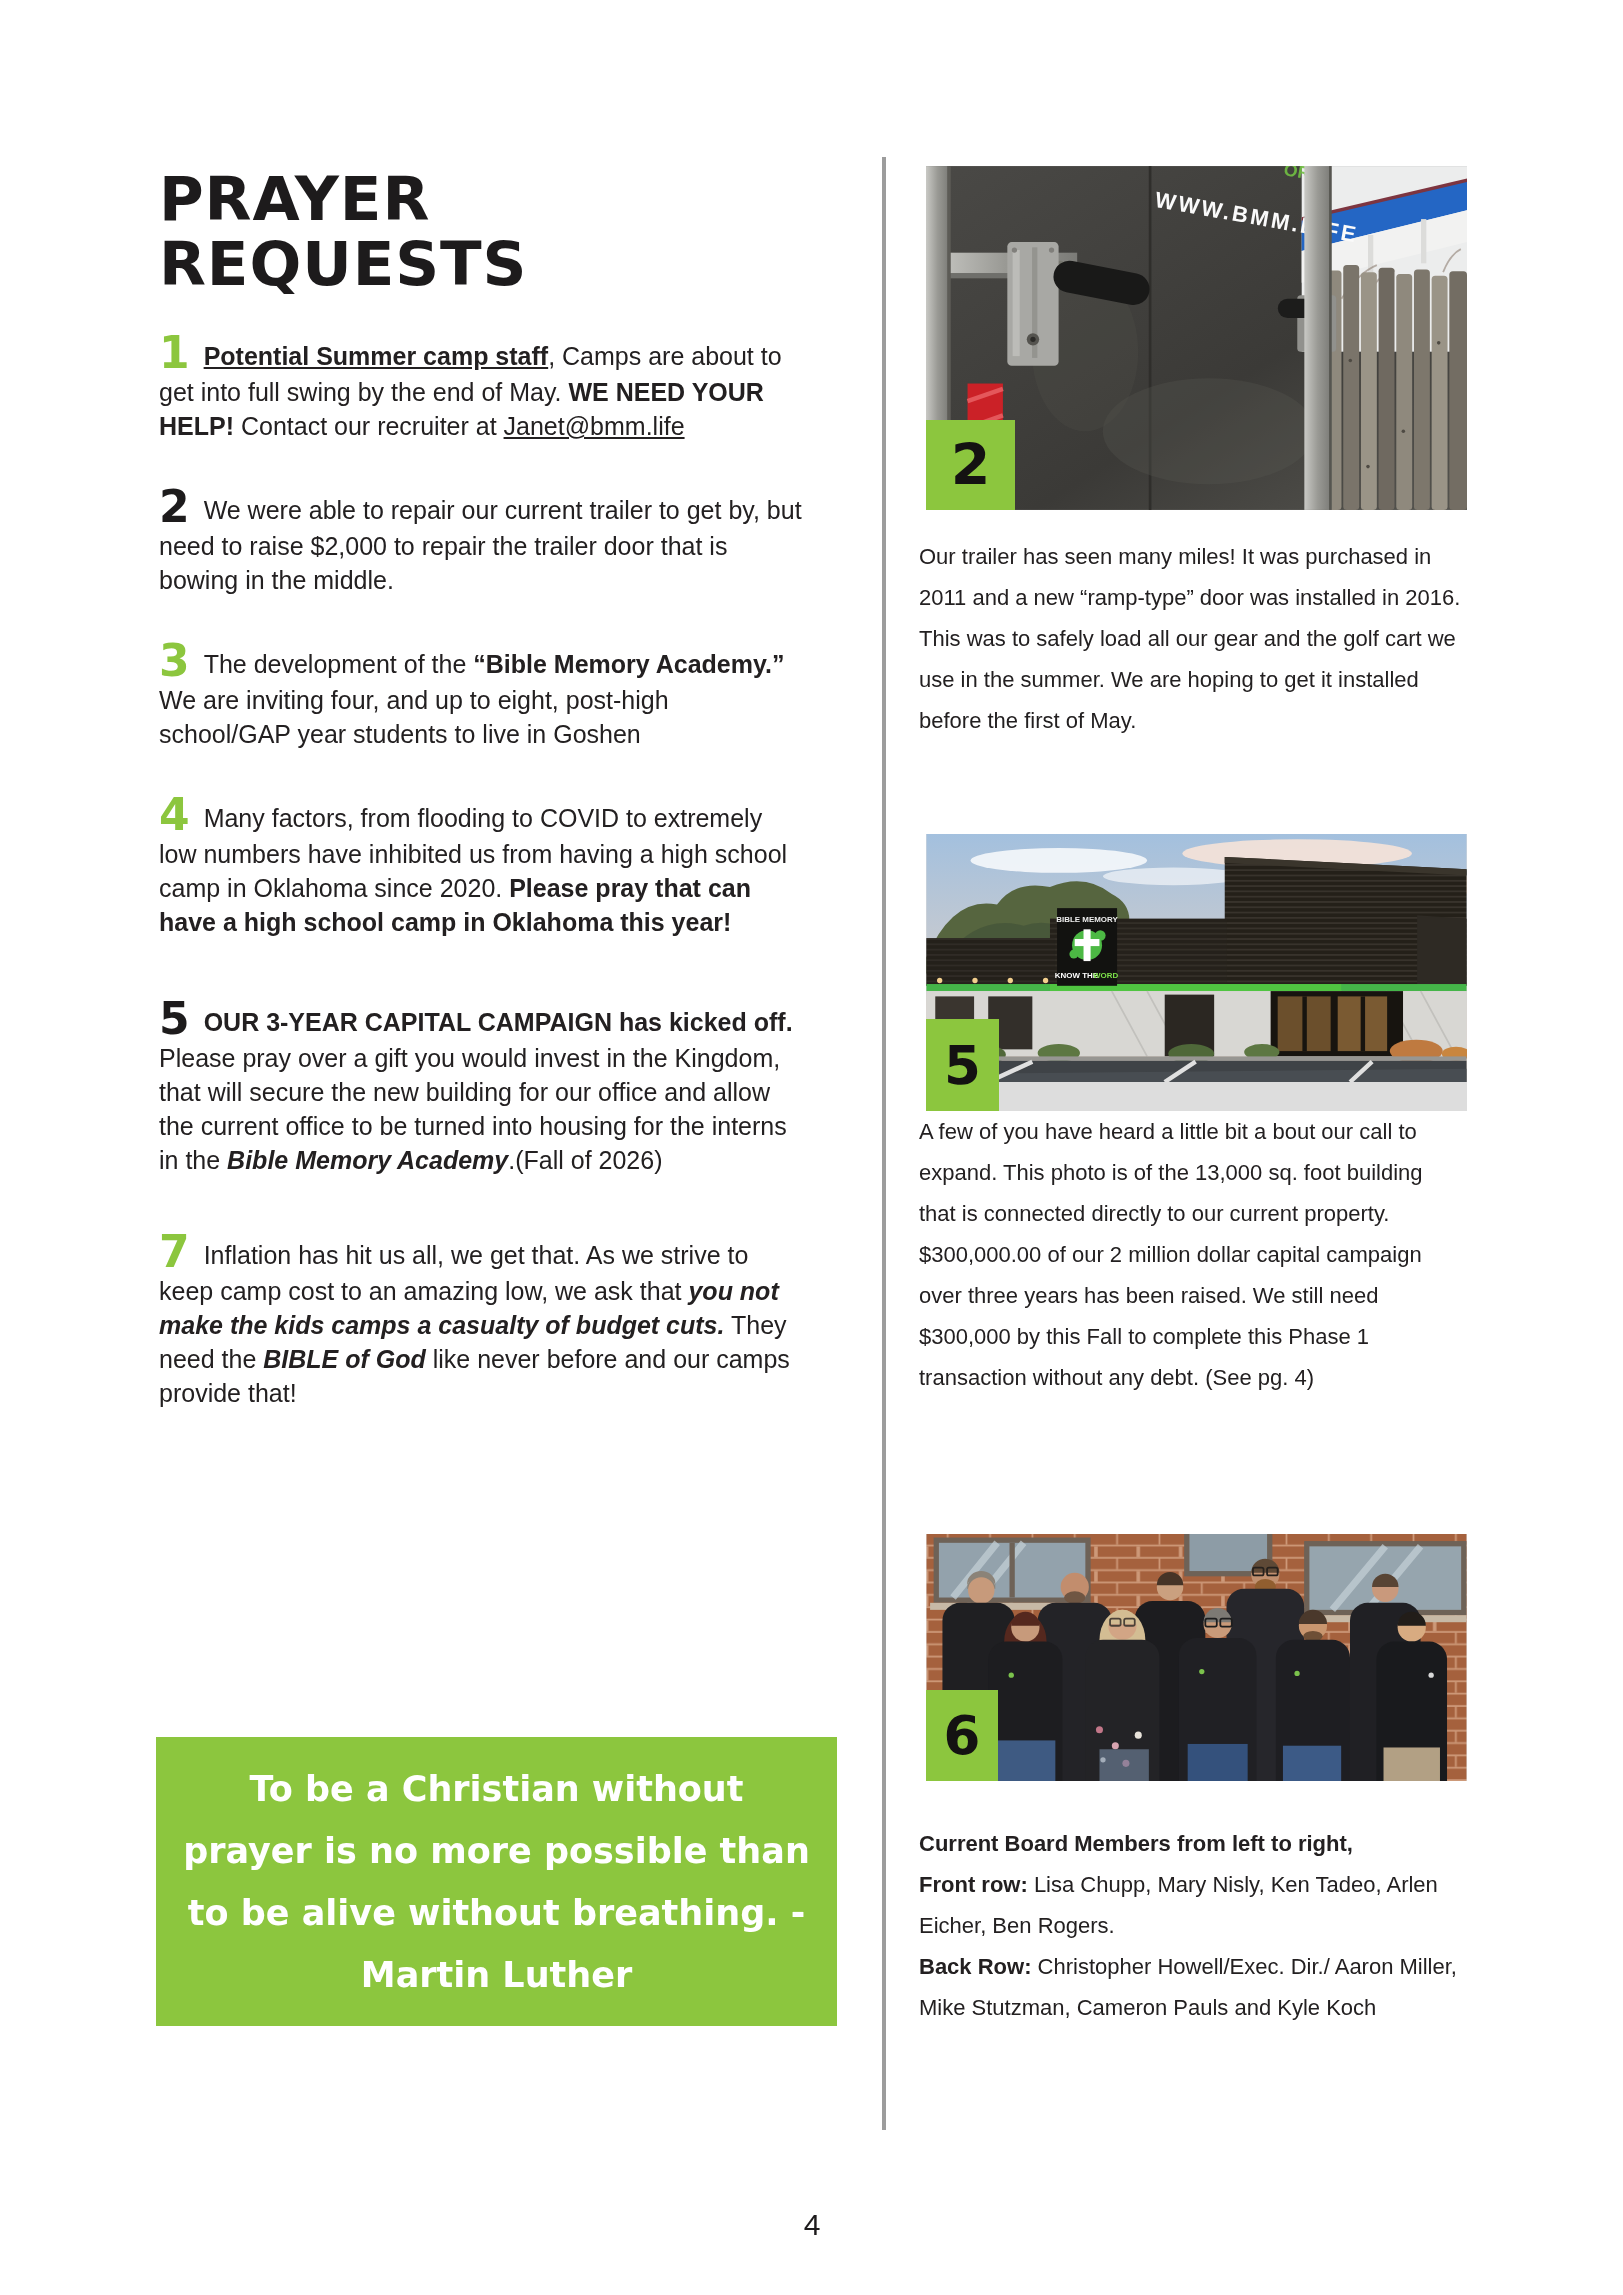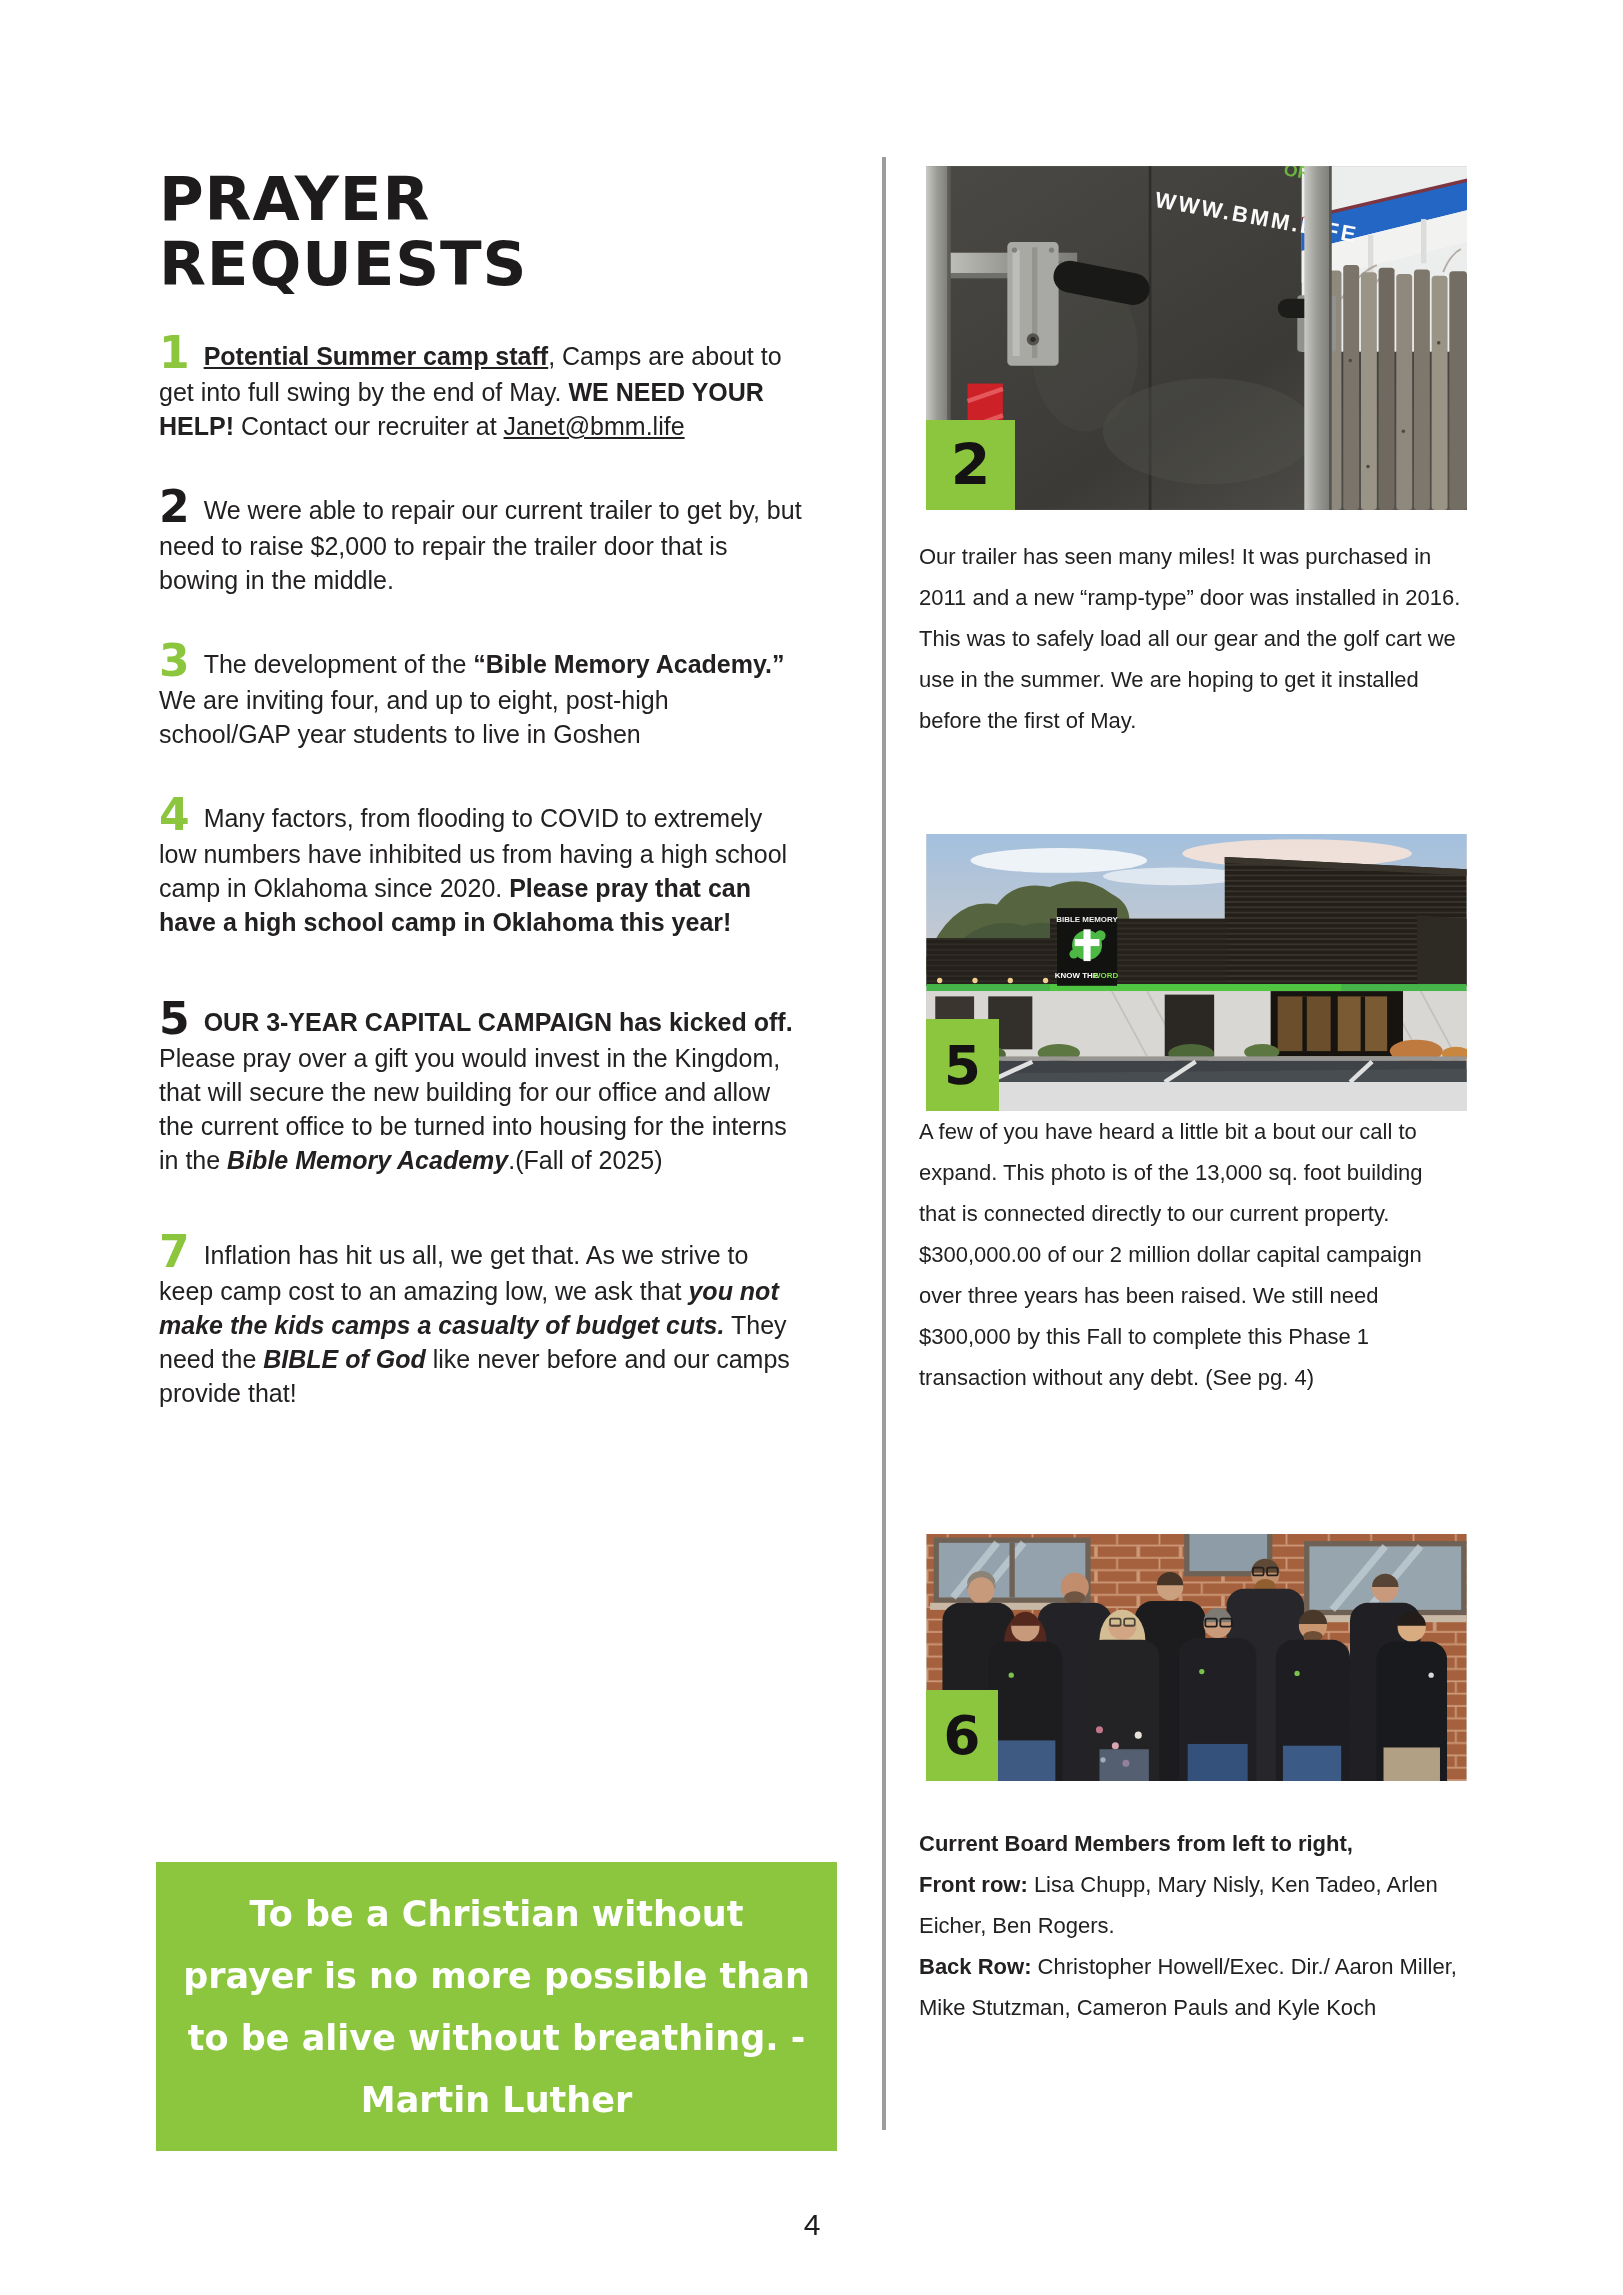--- a/index.html
+++ b/index.html
@@ -10,21 +10,21 @@
   .title{font-family:"DejaVu Sans",sans-serif;font-weight:bold;font-size:61px;line-height:65px;
          letter-spacing:0.9px;color:#1d1b1c;margin:0 0 35px 0;}
   .item{font-size:25px;line-height:34px;margin:0 18px 42px 0;}
   .item.m66{margin-bottom:58px;} .item.m60{margin-bottom:53px;} .item.m62{margin-bottom:55px;}
   .num{font-family:"DejaVu Sans",sans-serif;font-weight:bold;font-size:44px;line-height:44px;
        margin-right:14px;vertical-align:-3.5px;display:inline-block;}
   .num.green{color:#8CC63E;} .num.black{color:#1d1b1c;}
   .b{font-weight:bold;} .u{text-decoration:underline;} .bi{font-weight:bold;font-style:italic;}
   .link{text-decoration:underline;color:#232021;cursor:pointer;}
   
-  .quote{position:absolute;left:156px;top:1862px;width:681px;height:289px;background:#8CC63E;
+  .quote{position:absolute;left:156px;top:1737px;width:681px;height:289px;background:#8CC63E;
          color:#ffffff;display:flex;align-items:center;justify-content:center;text-align:center;
          font-family:"DejaVu Sans",sans-serif;font-weight:bold;font-size:35px;line-height:62px;
          padding:0 26.5px;box-sizing:border-box;}
   
   .divider{position:absolute;left:882px;top:157px;width:3.5px;height:1973px;background:#9c9c9c;}
   
   .photo{position:absolute;left:926px;width:541px;overflow:hidden;background:#ddd;}
   #photo2{top:166px;height:344px;} #photo5{top:834px;height:277px;} #photo6{top:1534px;height:247px;}
   .photo svg{display:block;}
   .photo-label{position:absolute;left:0;bottom:0;background:#8CC63E;display:flex;align-items:center;
@@ -46,21 +46,21 @@
     <h1 class="title">PRAYER REQUESTS</h1>
 
     <p class="item"><span class="num green">1</span><span class="b u">Potential Summer camp staff</span><span>, Camps are about to get into full swing by the end of May. </span><span class="b">WE NEED YOUR HELP!</span><span> Contact our recruiter at </span><span class="link">Janet@bmm.life</span></p>
 
     <p class="item"><span class="num black">2</span><span>We were able to repair our current trailer to get by, but need to raise $2,000 to repair the trailer door that is bowing in the middle.</span></p>
 
     <p class="item"><span class="num green">3</span><span>The development of the </span><span class="b">“Bible Memory Academy.”</span><span> We are inviting four, and up to eight, post-high school/GAP year students to live in Goshen</span></p>
 
     <p class="item m66"><span class="num green">4</span><span>Many factors, from  flooding to COVID to extremely low numbers have inhibited us from having a high school camp in Oklahoma since 2020.  </span><span class="b">Please pray that can have a high school camp in Oklahoma this year!</span></p>
 
-    <p class="item m60"><span class="num black">5</span><span class="b">OUR 3-YEAR CAPITAL CAMPAIGN has kicked off.</span><span> Please pray over a gift you would invest in the Kingdom, that will secure the new building for our office and allow the current office to be turned into housing for the interns in the </span><span class="bi">Bible Memory Academy</span><span>.(Fall of 2025)</span></p>
+    <p class="item m60"><span class="num black">5</span><span class="b">OUR 3-YEAR CAPITAL CAMPAIGN has kicked off.</span><span> Please pray over a gift you would invest in the Kingdom, that will secure the new building for our office and allow the current office to be turned into housing for the interns in the </span><span class="bi">Bible Memory Academy</span><span>.(Fall of 2026)</span></p>
 
 
     <p class="item"><span class="num green">7</span><span>Inflation has hit us all, we get that.  As we strive to keep camp cost to an amazing low, we ask that </span><span class="bi">you not make the kids camps a casualty of budget cuts.</span><span>  They need the </span><span class="bi">BIBLE of God</span><span> like never before and our camps provide that!</span></p>
   </div>
 
   <div class="quote">
     <span>To be a Christian without prayer is no more possible than to be alive without breathing. -Martin Luther</span>
   </div>
 
   <div class="divider"></div>

